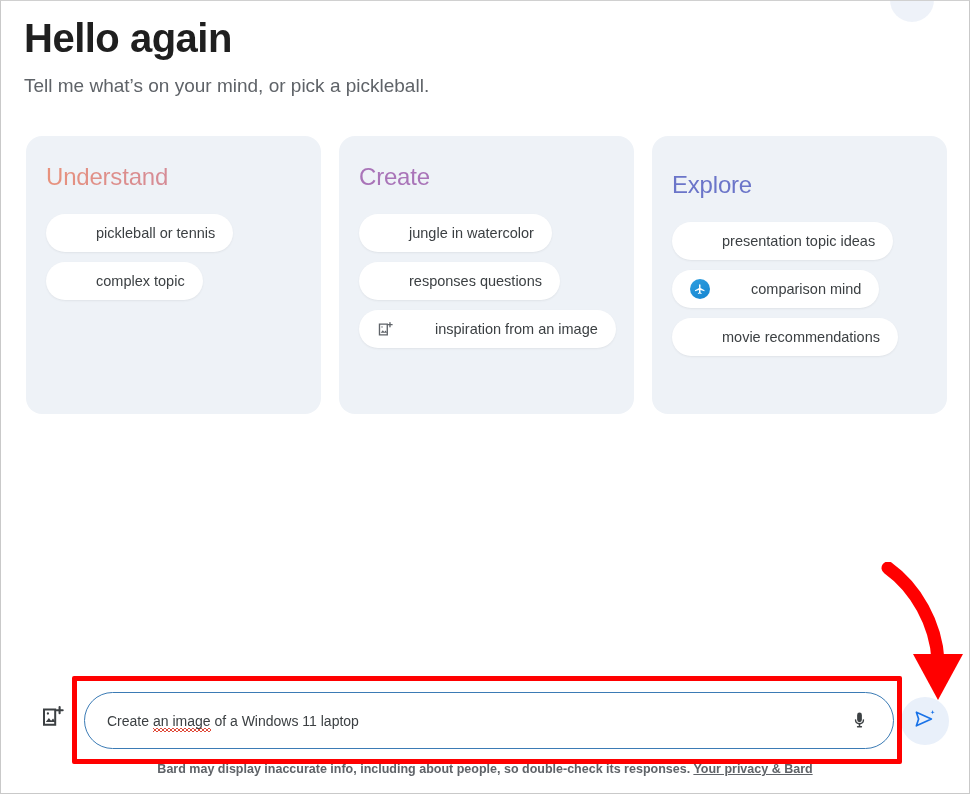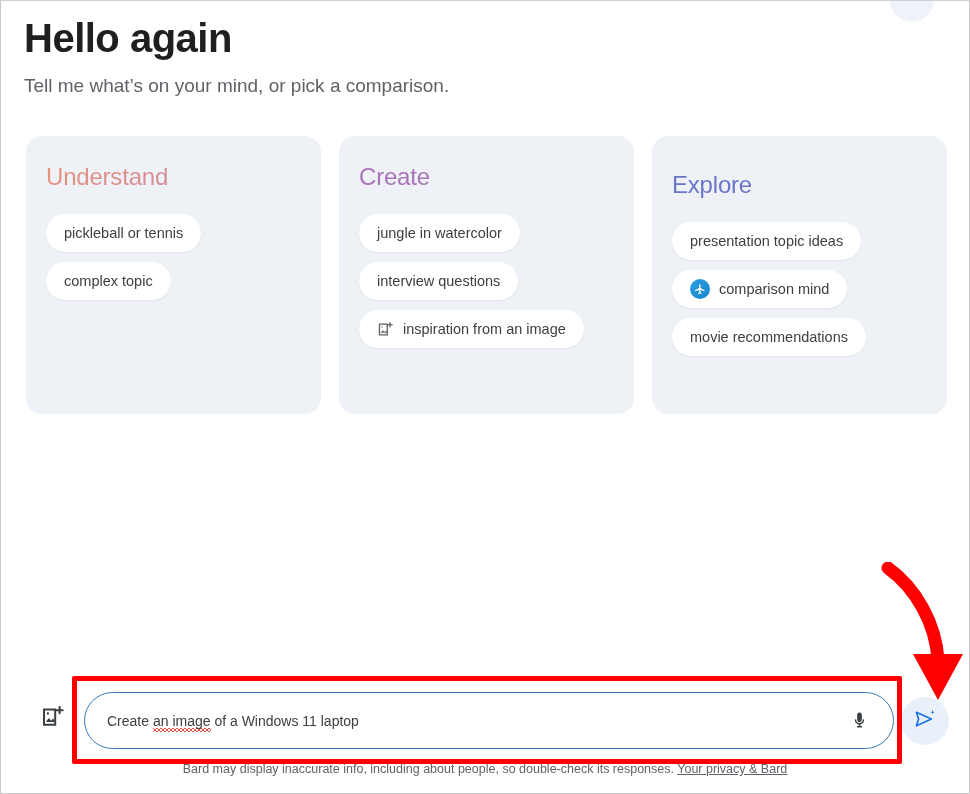--- a/index.html
+++ b/index.html
@@ -103,21 +103,21 @@
     padding: 0 18px;
     display: inline-flex;
     align-items: center;
     gap: 9px;
     font-size: 14.5px;
     color: #3c4043;
     box-shadow: 0 1px 2px rgba(60,64,67,.08);
     cursor: pointer;
     white-space: nowrap;
   }
-  .chip-label { line-height: 1; }
+  .chip-label { line-height: 1; margin-left: 32px; }
 
   
   .ico-img-add { width: 17px; height: 17px; display: block; flex: 0 0 auto; }
   
   .ico-plane-badge {
     width: 20px; height: 20px; border-radius: 50%;
     background: linear-gradient(150deg, #2f9fe0 0%, #1585d0 100%);
     display: inline-flex; align-items: center; justify-content: center;
     flex: 0 0 auto;
   }
@@ -213,33 +213,34 @@
   
   .footer {
     position: absolute;
     left: 0;
     top: 762px;
     width: 970px;
     text-align: center;
     font-size: 12.5px;
     color: #5f6368;
     z-index: 25;
+    font-weight: bold;
   }
   .footer a { color: #5f6368; text-decoration: underline; }
 </style>
 </head>
 <body>
 
 <div class="content">
 
   <div class="top-right-orb"></div>
 
   <div class="greeting-wrap">
     <h1 class="greeting-title">Hello again</h1>
-    <p class="greeting-sub">Tell me what’s on your mind, or pick a comparison.</p>
+    <p class="greeting-sub">Tell me what’s on your mind, or pick a pickleball.</p>
   </div>
 
   <div class="cards">
 
     <div class="card">
       <div class="card-title understand">Understand</div>
       <div class="chips">
         <div class="chip">
           <span class="chip-label">pickleball or tennis</span>
         </div>
@@ -249,21 +250,21 @@
       </div>
     </div>
 
     <div class="card">
       <div class="card-title create">Create</div>
       <div class="chips">
         <div class="chip">
           <span class="chip-label">jungle in watercolor</span>
         </div>
         <div class="chip">
-          <span class="chip-label">interview questions</span>
+          <span class="chip-label">responses questions</span>
         </div>
         <div class="chip">
           <span>
             <svg class="ico-img-add" viewBox="0 0 24 24" fill="none">
               <path d="M3.5 4.5h11v15h-11z" stroke="#5f6368" stroke-width="1.9"></path>
               <path d="M5.2 16.6l3-3.6 2.1 2.5 1.9-2.2 2 3.3z" fill="#5f6368"></path>
               <circle cx="7.1" cy="8.3" r="1.05" fill="#5f6368"></circle>
               <path d="M18.3 2.2v6M15.3 5.2h6" stroke="#5f6368" stroke-width="1.9" stroke-linecap="round"></path>
             </svg>
           </span>

